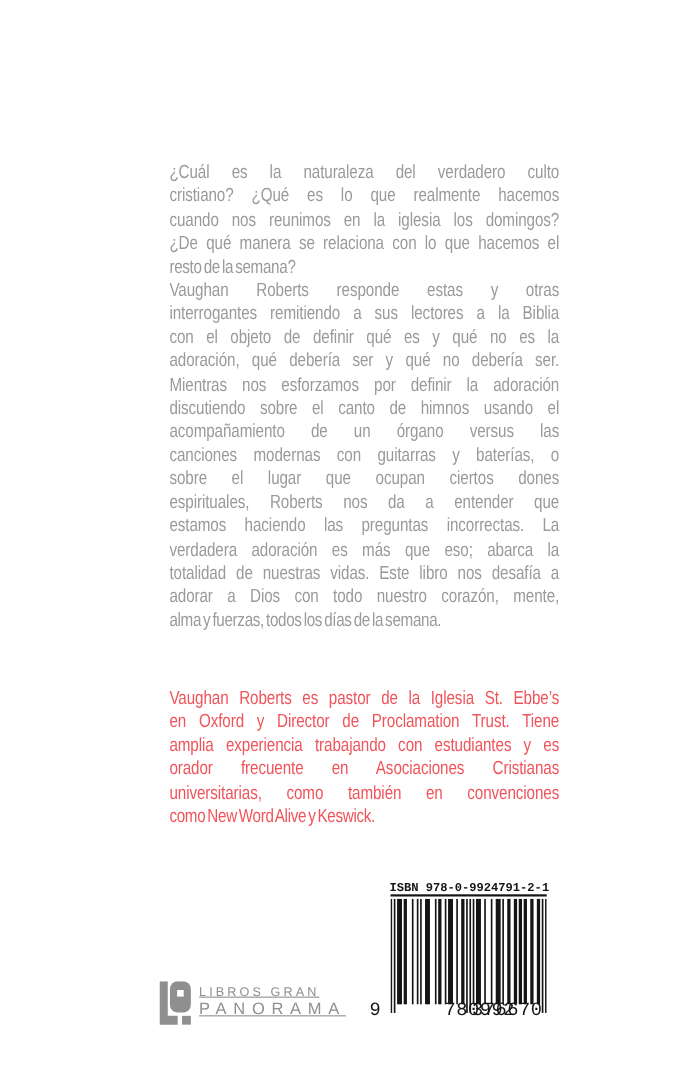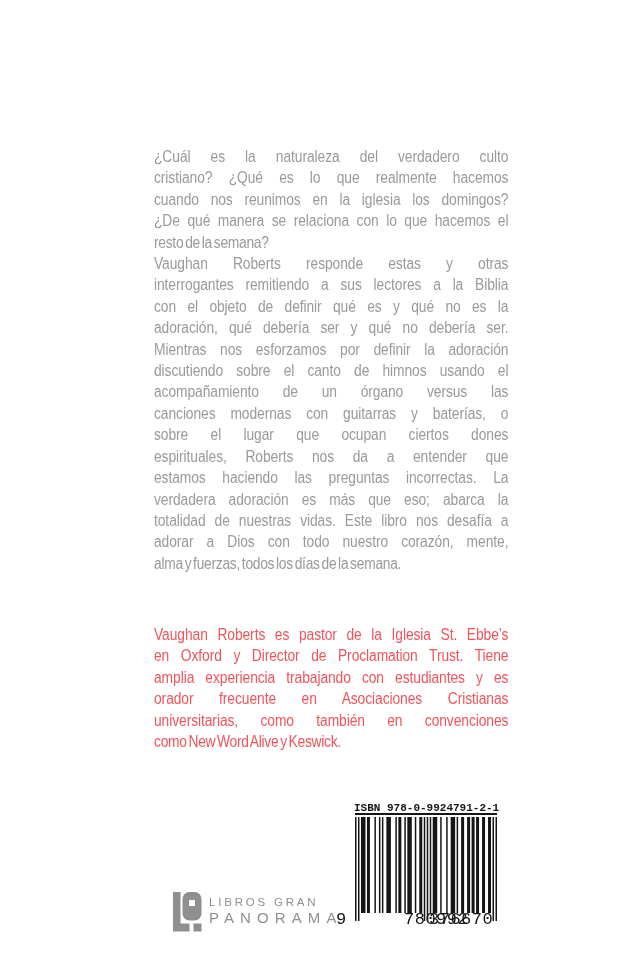--- a/index.html
+++ b/index.html
@@ -30,21 +30,21 @@
   .barcode{position:absolute;left:355px;top:817px;width:142px;height:104px;}
   .bc-digit{
     position:absolute;top:910px;color:var(--ink,#151515);
     font-family:"Liberation Mono",monospace;font-size:17px;letter-spacing:.5px;
     line-height:20px;
   }
   .bc-d9{left:336px;}
   .bc-g1{left:360px;width:62px;text-align:left;margin-left:44px;}
   .bc-g2{left:429px;width:63px;text-align:center;}
 
-  .logo{position:absolute;left:173px;top:892px;display:flex;gap:7px;color:var(--logo,#8f8f8f);}
+  .logo{position:absolute;left:145px;top:892px;display:flex;gap:7px;color:var(--logo,#8f8f8f);text-decoration:underline;}
   .logo-mark{width:29px;height:41px;flex:none;}
   .logo-text{margin-top:2px;}
   .logo-line1{font-size:11.5px;letter-spacing:2.8px;line-height:16px;white-space:nowrap;}
   .logo-line2{font-size:15px;letter-spacing:6.1px;line-height:15px;white-space:nowrap;}
 </style>
 </head>
 <body>
 
 <div class="page" style="--body: #9a9a9a; --accent: #f0545b; --logo: #8f8f8f; --ink: #151515;">
 

